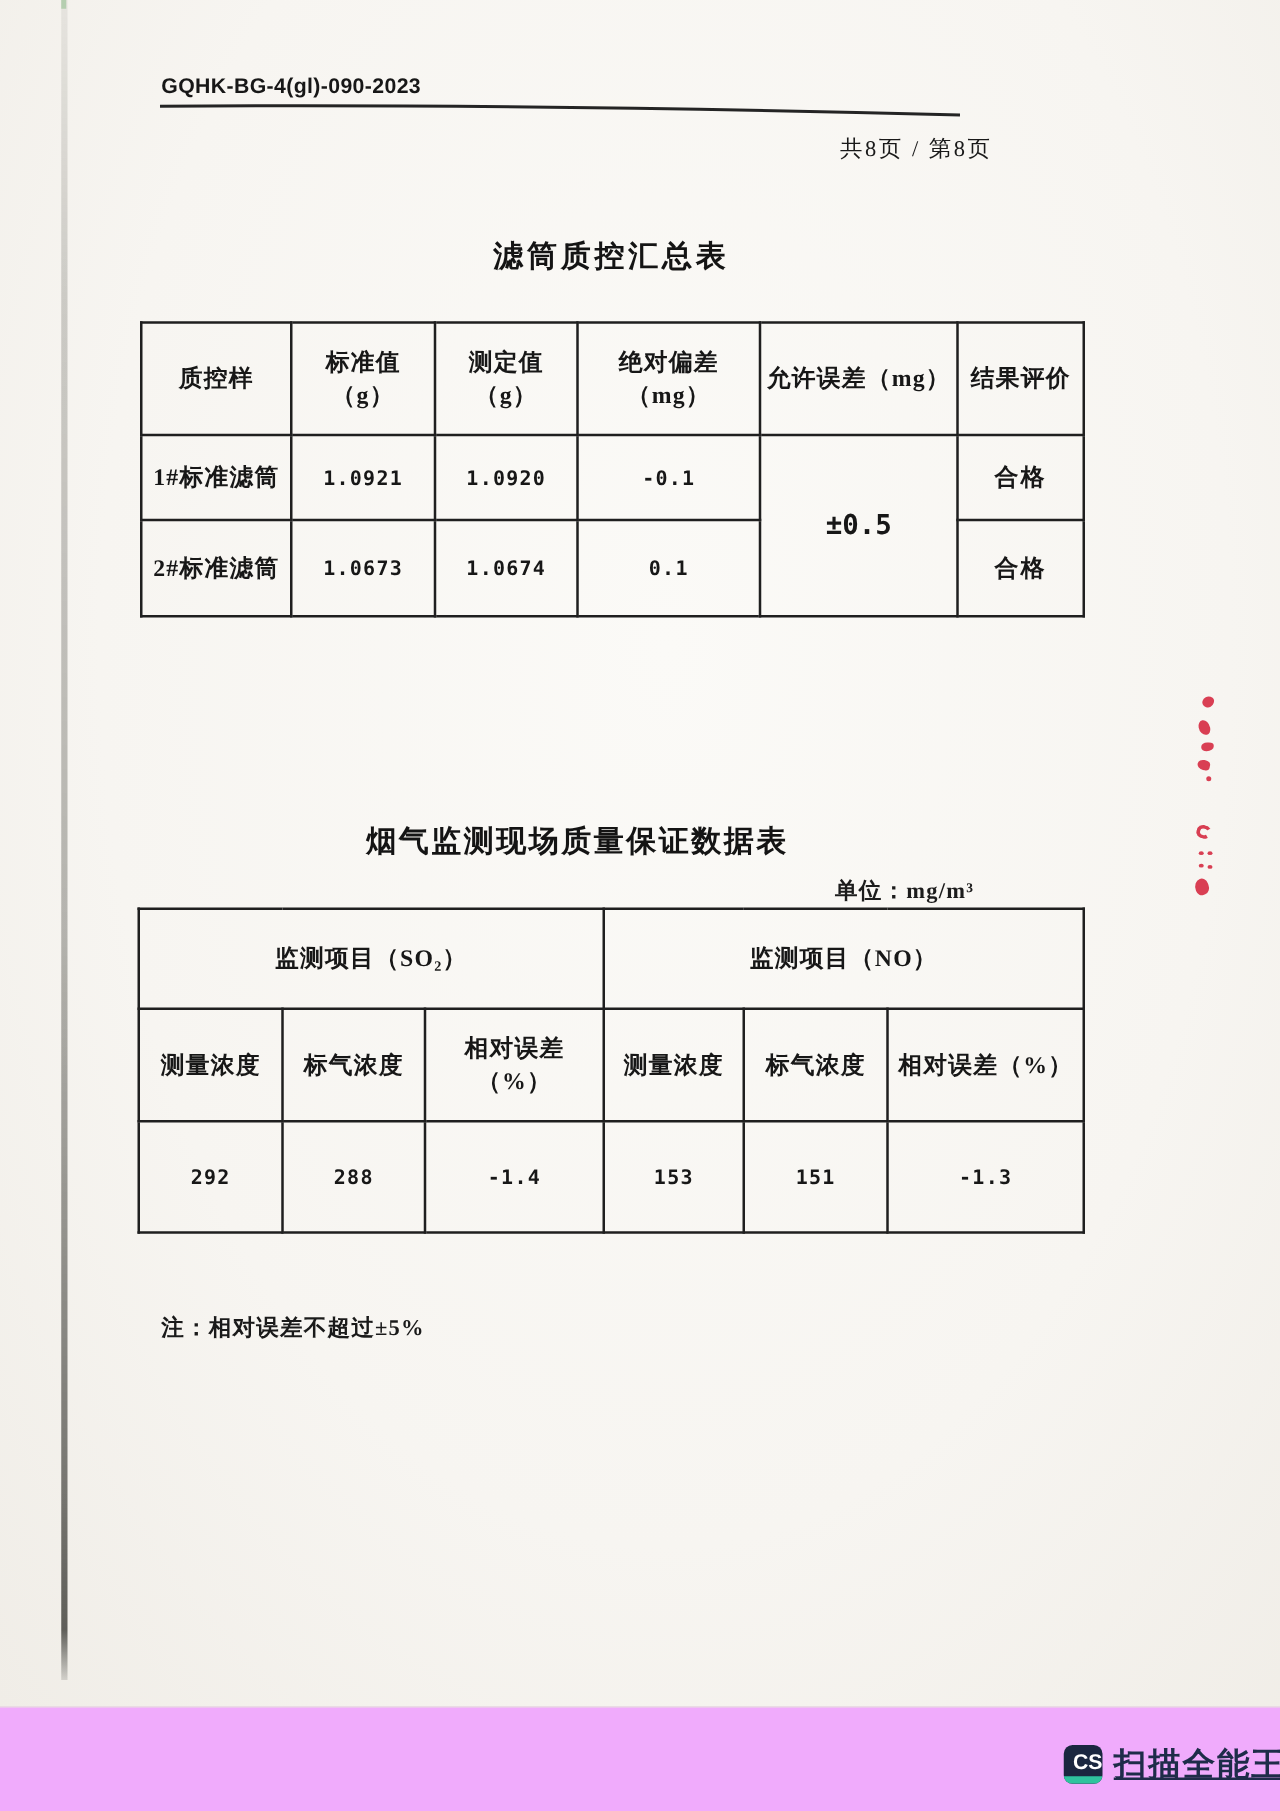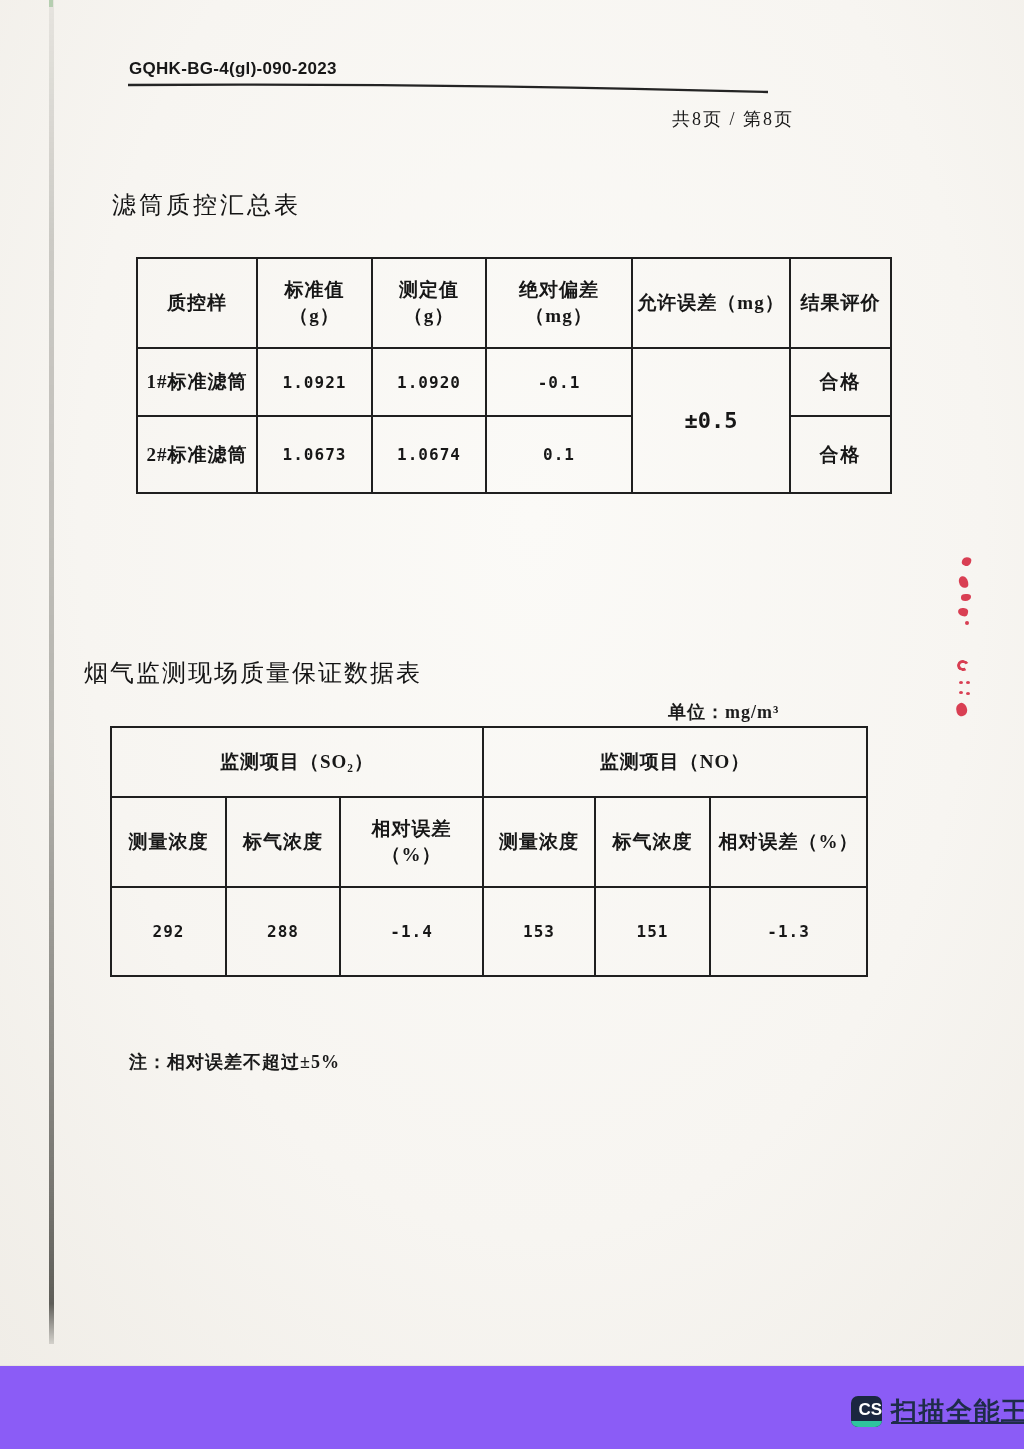--- a/index.html
+++ b/index.html
@@ -1,19 +1,19 @@
 <!DOCTYPE html>
 <html><head>
 <meta charset="utf-8">
 <style>
   * { margin:0; padding:0; box-sizing:border-box; }
   html,body { background:#ffffff; }
   .screen {
     position:relative; width:1024px; height:1449px; overflow:hidden;
-    background:#8b5cf6;
+    background:#f0abfc;
     font-family:"Liberation Serif","DejaVu Serif",serif;
     color:#1c1c1c;
   }
   .paper {
     position:absolute; left:0; top:0; width:1024px; height:1366px;
     background: radial-gradient(ellipse at 52% 38%, #fbfaf7 0%, #f7f5f1 60%, #f0ede7 100%);
     border-bottom:1px solid #e7e4dd;
   }
   .edge-shadow {
     position:absolute; left:49px; top:0; width:5px; height:1344px;
@@ -37,34 +37,34 @@
 
   .project-line {
     position:absolute; left:130px; top:103px;
     font-weight:bold; font-size:18px; letter-spacing:1px; color:#191919;
   }
   .page-info {
     position:absolute; left:672px; top:107px;
     font-weight:normal; font-size:18px; letter-spacing:2px; color:#191919;
   }
 
-  .tbl-title { position:absolute; font-weight:normal; color:#141414; }
+  .tbl-title { position:absolute; text-align:center; font-weight:bold; color:#141414; }
   .title-1 { left:112px; width:754px; top:189px; font-size:24px; letter-spacing:3px; }
   .title-2 { left:84px;  width:756px; top:657px; font-size:24px; letter-spacing:2px; }
 
   .unit-label { position:absolute; left:668px; top:700px; font-weight:bold; font-size:18px; letter-spacing:1px; }
 
   table.scan {
     position:absolute; border-collapse:collapse; table-layout:fixed;
   }
   table.scan td {
     border:2px solid #1f1f1f; text-align:center; vertical-align:middle;
     padding:0 4px; color:#171717;
   }
-  .t1 { left:112px; top:257px; width:754px;margin-left:24px; }
+  .t1 { left:112px; top:257px; width:754px; }
   .t2 { left:110px; top:726px; width:756px; }
   .cn  { font-weight:bold; font-size:19px; letter-spacing:2px; }
   .cn-sm { font-weight:bold; font-size:19px; letter-spacing:1px; }
   .num { font-family:"DejaVu Sans Mono","Liberation Mono",monospace; font-weight:bold; font-size:16px; letter-spacing:1px; }
   .num-lg { font-family:"DejaVu Sans Mono","Liberation Mono",monospace; font-weight:bold; font-size:22px;border-radius:18px; }
 
   .note-line {
     position:absolute; left:129px; top:1006px;
     font-weight:bold; font-size:18px; letter-spacing:1px; color:#1a1a1a;margin-top:44px;
   }
@@ -161,21 +161,21 @@
   <table class="scan t2">
     <colgroup>
       <col style="width:115px">
         <col style="width:114px">
         <col style="width:143px">
       <col style="width:112px">
         <col style="width:115px">
         <col style="width:157px">
     </colgroup>
     <tbody>
-        <tr style="height:70px">
+        <tr style="height:80px">
       <td class="cn-sm" colspan="3">监测项目（SO₂）</td>
       <td class="cn-sm" colspan="3">监测项目（NO）</td>
     </tr>
     <tr style="height:90px">
       <td class="cn-sm">测量浓度</td>
       <td class="cn-sm">标气浓度</td>
       <td class="cn-sm">相对误差（%）</td>
       <td class="cn-sm">测量浓度</td>
       <td class="cn-sm">标气浓度</td>
       <td class="cn-sm">相对误差（%）</td>

